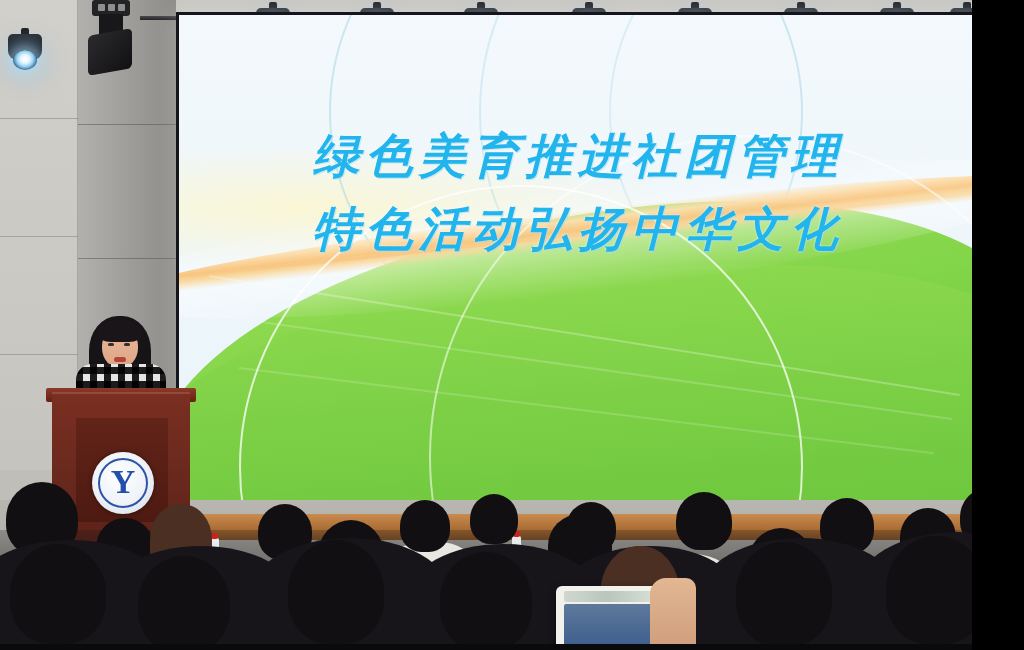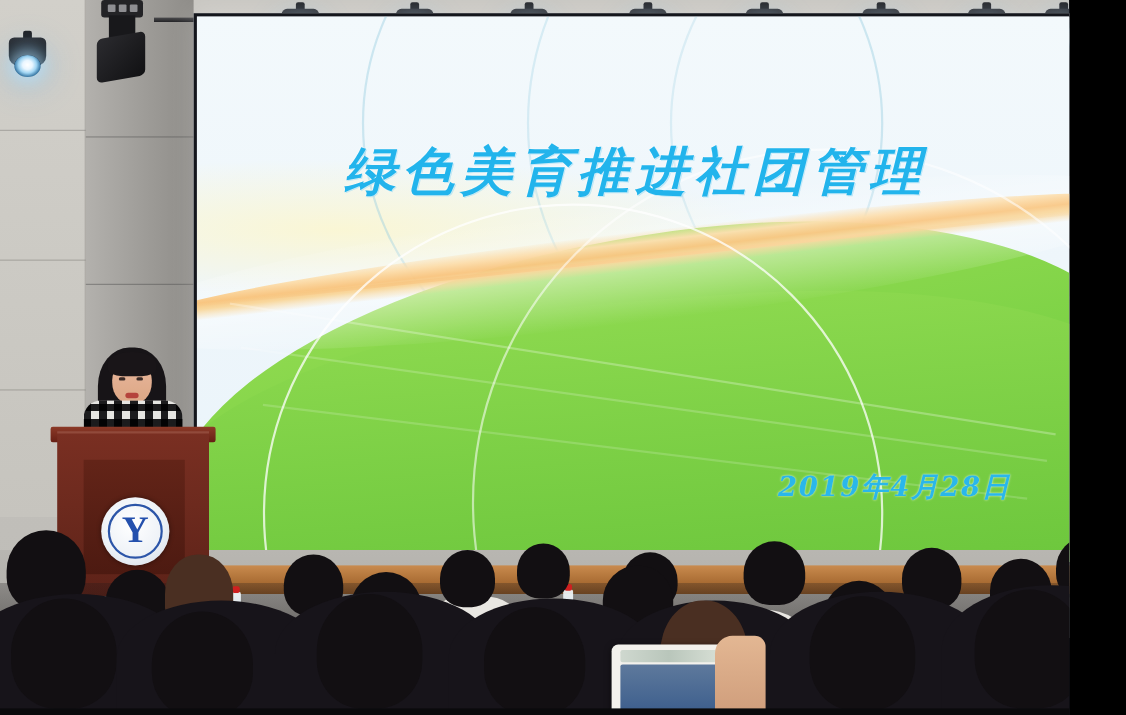--- a/index.html
+++ b/index.html
@@ -269,21 +269,21 @@
 
       <div class="streak" style="left:30px;top:260px;width:760px;transform:rotate(9deg);opacity:.45"></div>
       <div class="streak" style="left:40px;top:300px;width:740px;transform:rotate(8deg);opacity:.32"></div>
       <div class="streak" style="left:60px;top:352px;width:700px;transform:rotate(7deg);opacity:.28"></div>
 
       <div class="ring r4"></div>
       <div class="ring r5"></div>
 
       <div class="slide-text">
         <div class="title-line title-1">绿色美育推进社团管理</div>
-        <div class="slide-date">2019年4月28日</div>
+        <div class="title-line title-2">特色活动弘扬中华文化</div>
       </div>
 
     </div>
   </div>
 
   <div class="wall-below"></div>
   <div class="wood-trim"></div>
 
   <div class="speaker">
     <div class="sp-hair-back"></div>

